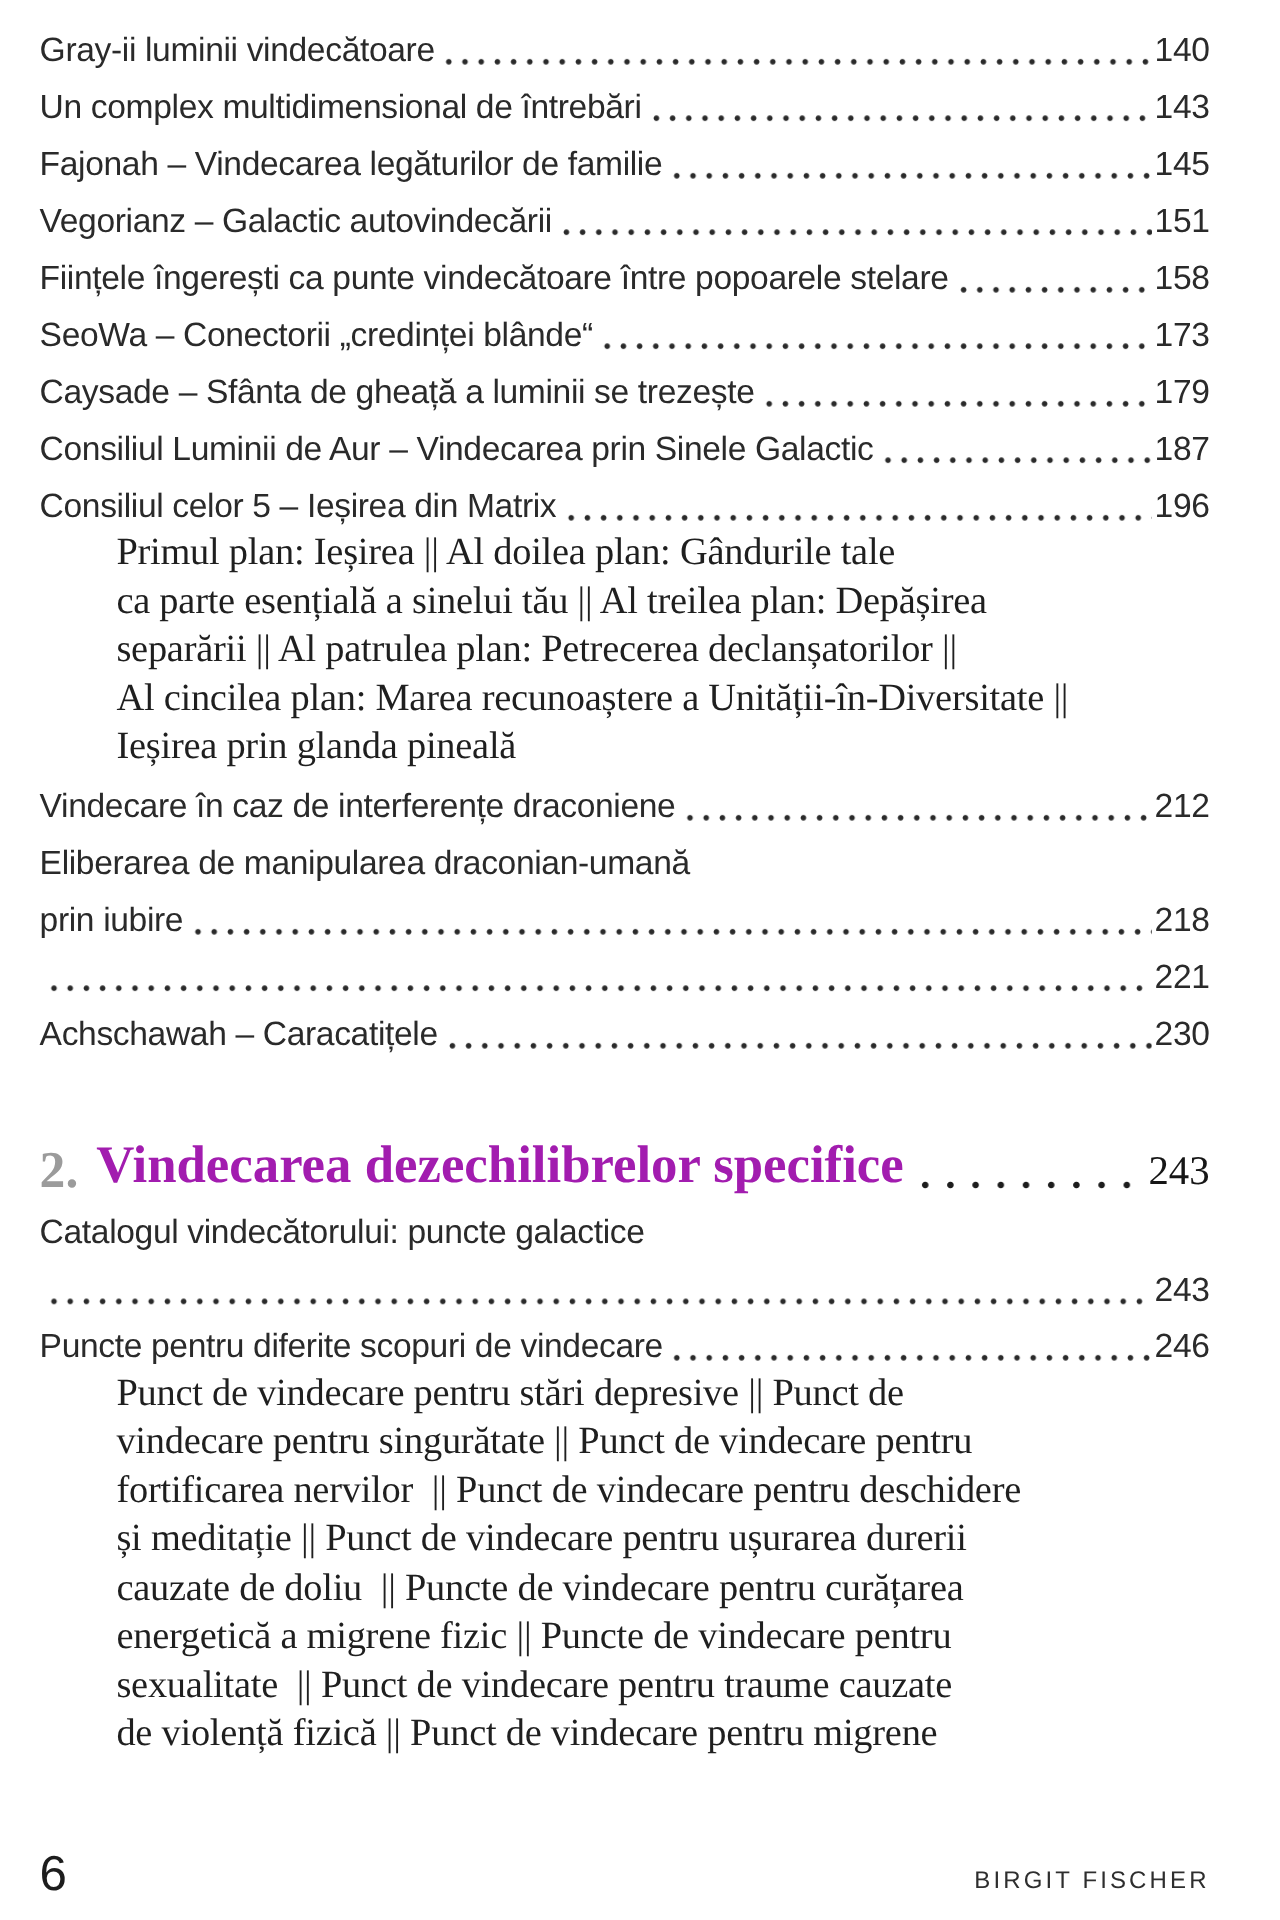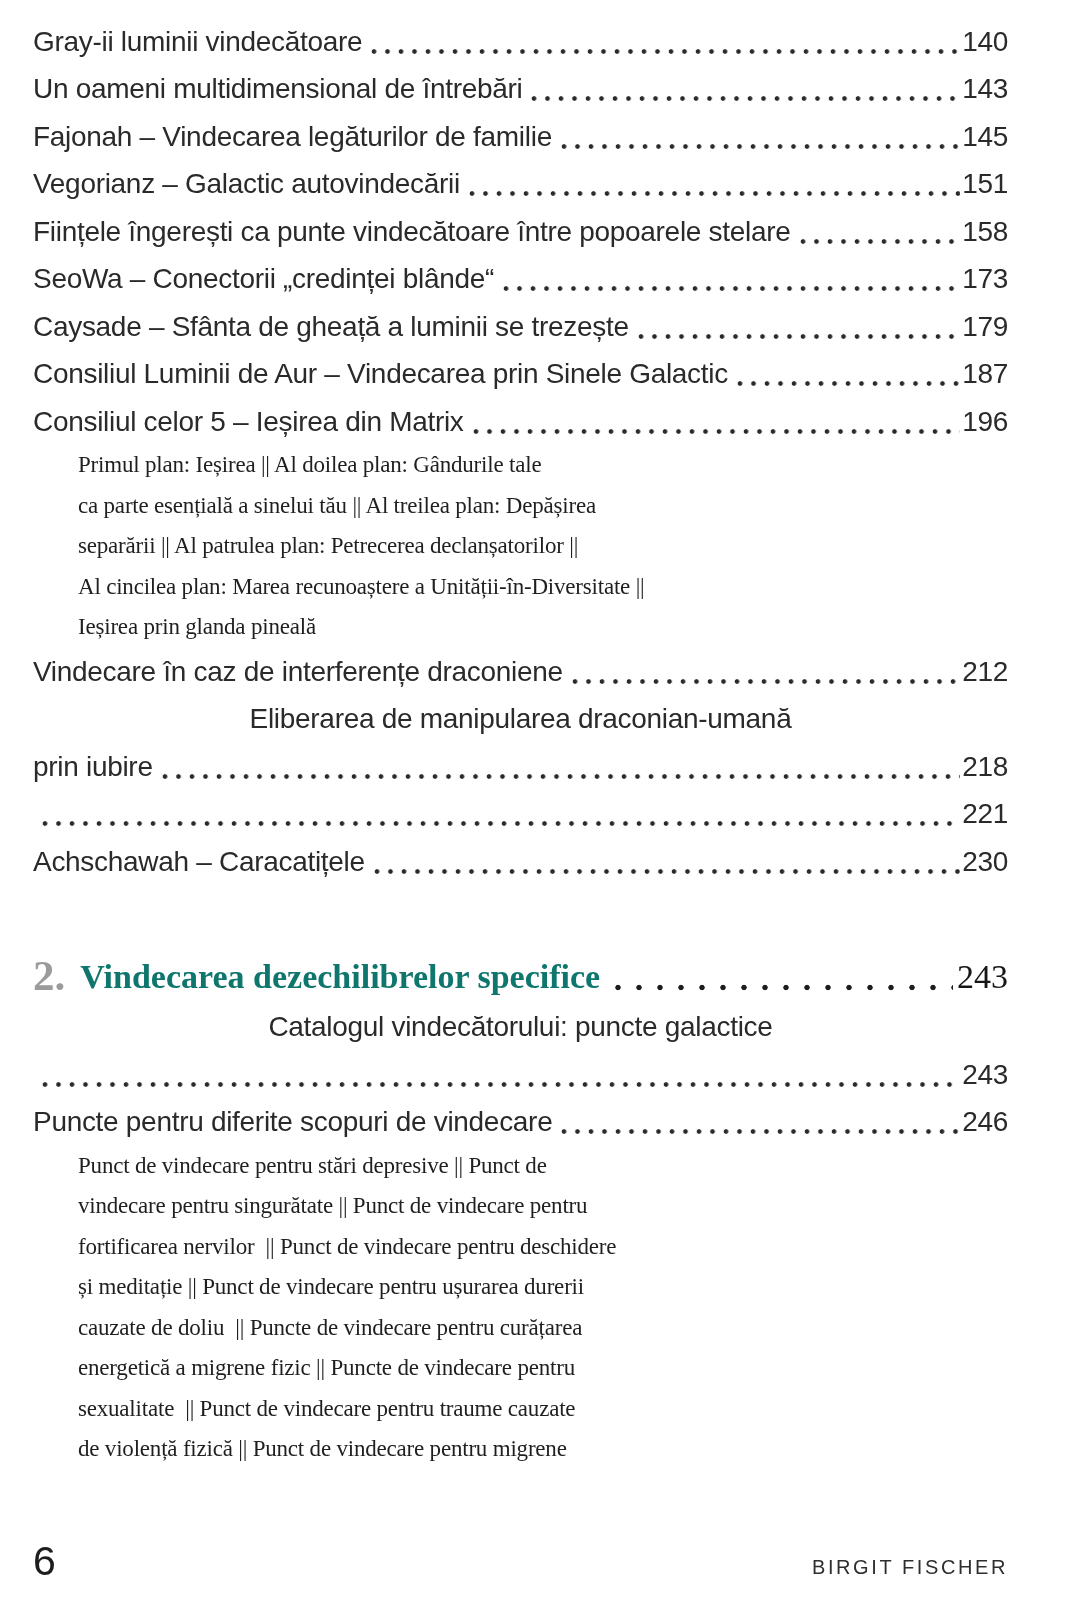--- a/index.html
+++ b/index.html
@@ -17,39 +17,38 @@
     overflow: hidden;
   }
   
   .row {
     display: flex;
     align-items: flex-end;
     height: 47.5px;
     font-size: 28px;
     letter-spacing: -0.3px;
     color: #2a2a2a;
-    justify-content: center;
   }
   .row .title { white-space: nowrap; }
   .row .pg { white-space: nowrap; }
   .dots {
     flex: 1 1 auto;
     min-width: 10px;
     height: 13px;
     margin: 0 2px 0 6px;
     background-image: radial-gradient(circle at 6px 6.5px, #2a2a2a 1.9px, transparent 2.7px);
     background-size: 13.5px 13px;
     background-repeat: repeat-x;
     background-position: left bottom;
   }
   
   .sub {
-    margin-left: 45px;
+    margin-left: 64px;
     font-family: "Liberation Serif", serif;
-    font-size: 23px;
+    font-size: 32px;
     color: #1f1f1f;
     letter-spacing: -0.2px;
   }
   .sub .line {
     display: flex;
     align-items: flex-end;
     height: 40.5px;
     white-space: pre;
   }
   
@@ -60,23 +59,23 @@
     letter-spacing: 0;
   }
   .heading .hnum {
     font-size: 43px;
     font-weight: bold;
     color: #9b9b9b;
     margin-right: 15px;
     line-height: 0.9;
   }
   .heading .htitle {
-    font-size: 34px;
+    font-size: 44px;
     font-weight: bold;
-    color: #0f766e;
+    color: #a21caf;
     white-space: nowrap;
   }
   .heading .hdots {
     flex: 1 1 auto;
     height: 15px;
     margin: 0 4px 1px 8px;
     background-image: radial-gradient(circle at 10px 7.5px, #1d1d1d 2.3px, transparent 3.1px);
     background-size: 21px 15px;
     background-repeat: repeat-x;
   }
@@ -111,21 +110,21 @@
 <body>
 
 <div class="page">
 
   <div class="row">
     <span class="title">Gray-ii luminii vindecătoare</span>
     <span class="dots"></span>
     <span class="pg">140</span>
   </div>
   <div class="row">
-    <span class="title">Un oameni multidimensional de întrebări</span>
+    <span class="title">Un complex multidimensional de întrebări</span>
     <span class="dots"></span>
     <span class="pg">143</span>
   </div>
   <div class="row">
     <span class="title">Fajonah – Vindecarea legăturilor de familie</span>
     <span class="dots"></span>
     <span class="pg">145</span>
   </div>
   <div class="row">
     <span class="title">Vegorianz – Galactic autovindecării</span>

